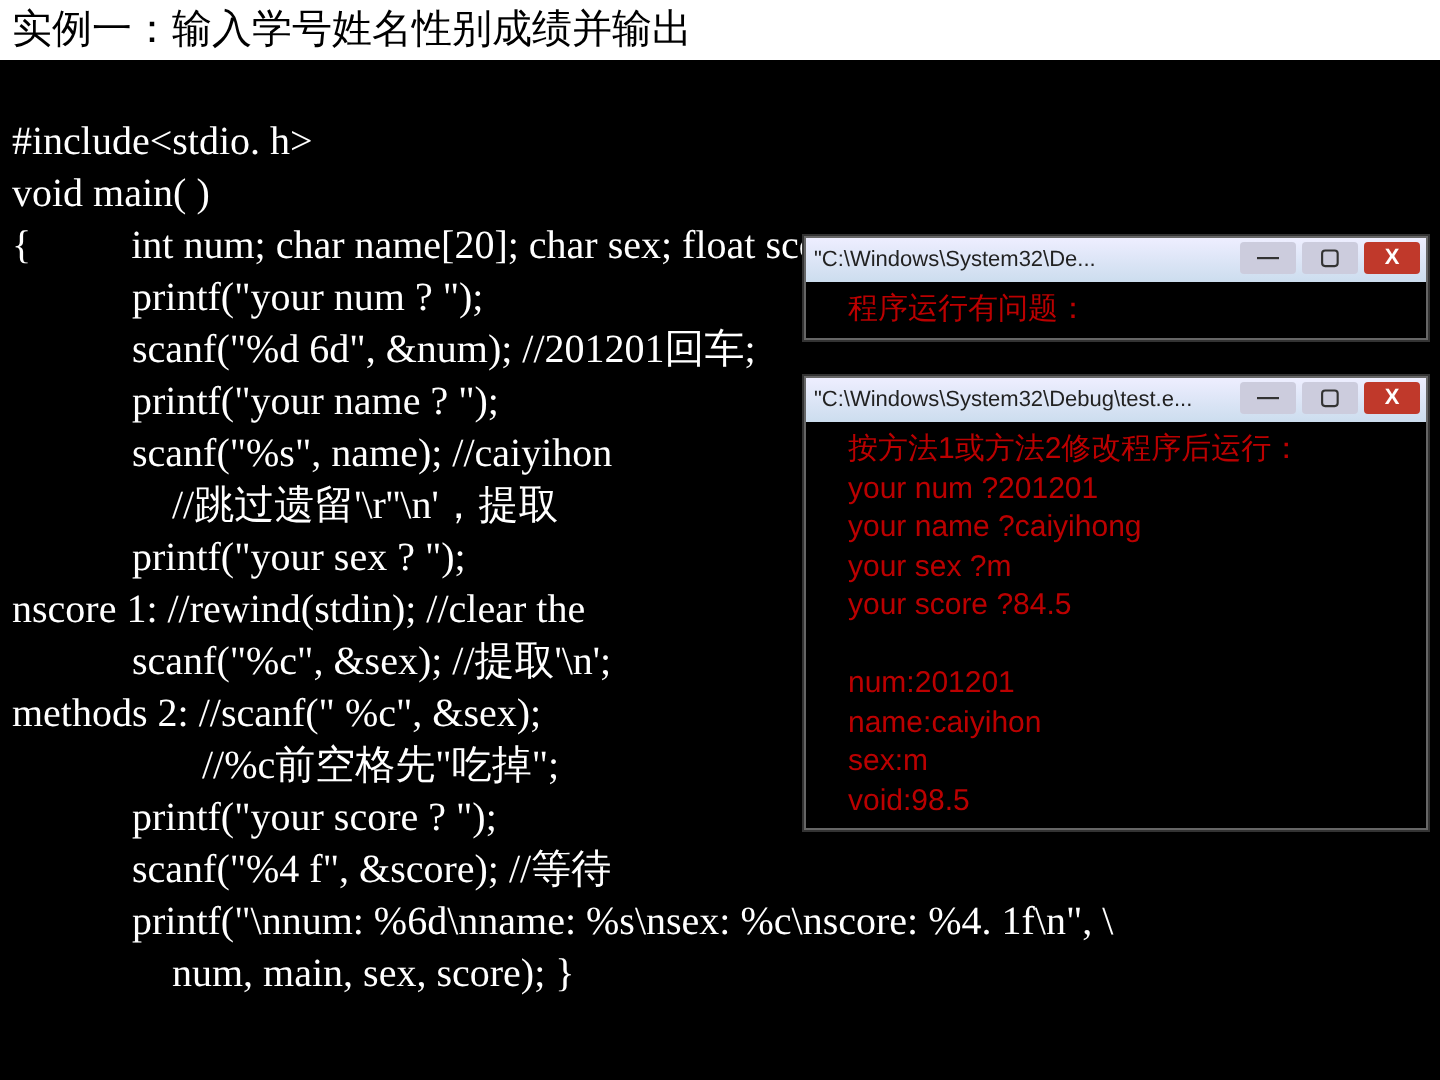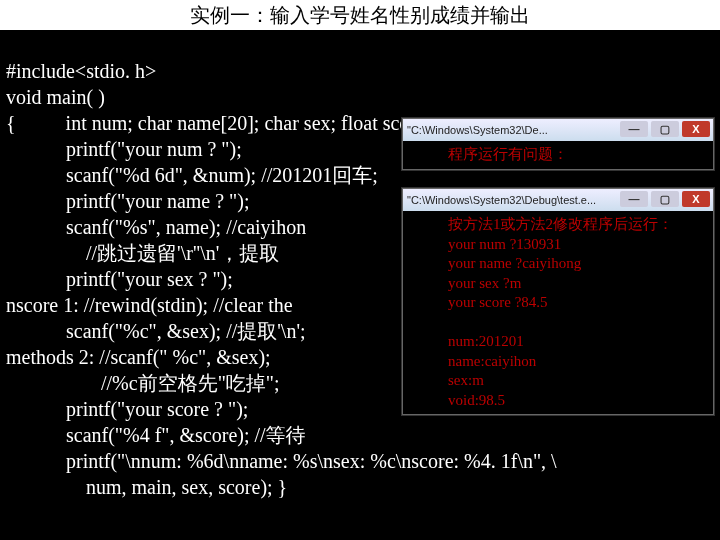--- a/index.html
+++ b/index.html
@@ -11,21 +11,20 @@
   font-family: "SimSun", "Times New Roman", serif;
   font-size: 20px;
   color: #000;
   position: relative;
   overflow: hidden;
 }
 .whitebar {
   background: #fff;
   padding: 2px 6px;
   line-height: 1.3;
-  text-align: center;
 }
 .code-area {
   background: #000;
   color: #fff;
   padding: 2px 6px;
   line-height: 1.3;
   white-space: pre;
 }
 .console {
   position: absolute;
@@ -55,27 +54,26 @@
   color: #fff;
   font-size: 11px;
   text-align: center;
   line-height: 16px;
   font-weight: bold;
 }
 .console .winbtn.close { right: 3px; background:#c0392b; }
 .console .winbtn.max { right: 34px; background:#ccd; color:#333; }
 .console .winbtn.min { right: 65px; background:#ccd; color:#333; }
 .console .body {
-  font-family: Liberation Serif, serif;
+  font-family: Liberation Sans, sans-serif;
   font-size: 15px;
   color: #b00;
   padding: 4px 21px;
   line-height: 1.3;
   white-space: pre;
-  margin-left: 24px;
 }
 #con1 { top: 118px; width: 310px; }
 #con2 { top: 188px; width: 310px; }
 </style>
 </head>
 <body>
 
 <div class="whitebar">
   <span>实例一：输入学号姓名性别成绩并输出</span>
 </div>
@@ -111,21 +109,21 @@
 </div>
 
 <div id="con2" class="console">
   <div class="titlebar">
     <span>"C:\Windows\System32\Debug\test.e...</span>
     <span class="winbtn min">—</span>
     <span class="winbtn max">▢</span>
     <span class="winbtn close">X</span>
   </div>
   <div class="body"><span>按方法1或方法2修改程序后运行：</span>
-<span>your num ?130931</span>
+<span>your num ?201201</span>
 <span>your name ?caiyihong</span>
 <span>your sex ?m</span>
 <span>your score ?84.5</span>
 <span></span>
 <span>num:201201</span>
 <span>name:caiyihon</span>
 <span>sex:m</span>
 <span>void:98.5</span></div>
 </div>
 

